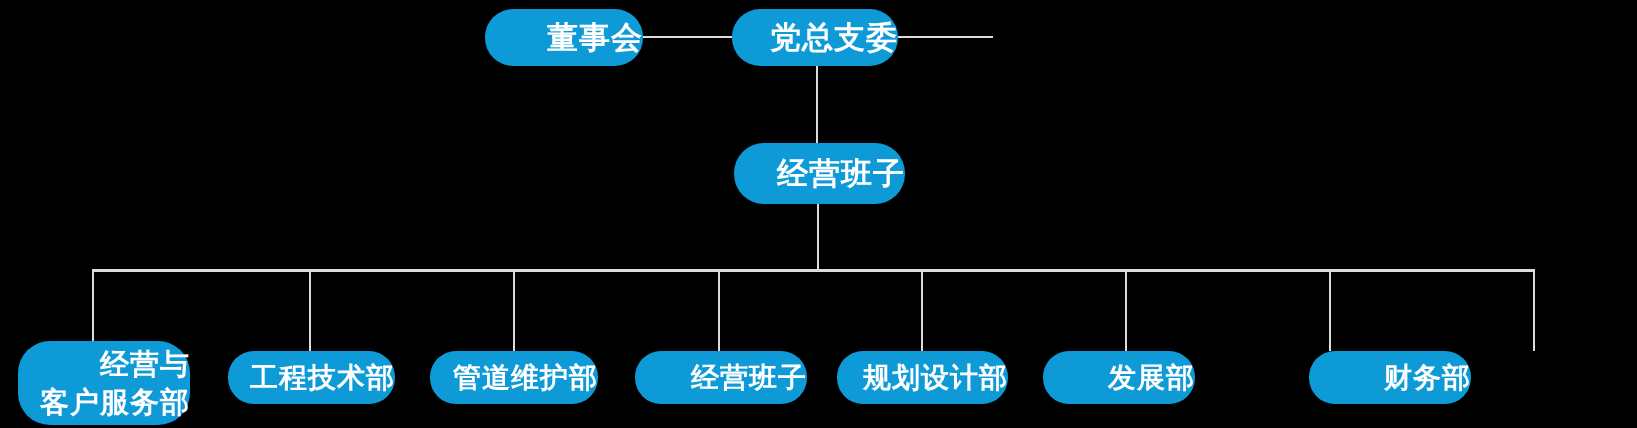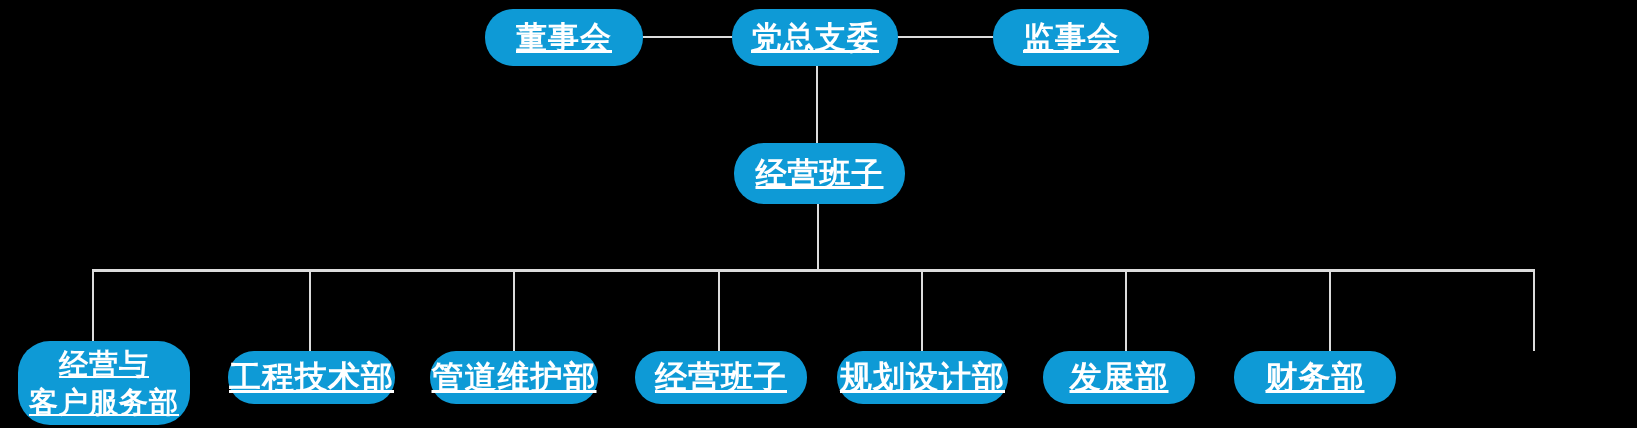--- a/index.html
+++ b/index.html
@@ -19,32 +19,31 @@
     height: 428px;
     background: var(--bg);
     overflow: hidden;
   }
   .node {
     position: absolute;
     background: var(--node-fill);
     color: var(--node-text);
     display: flex;
     flex-direction: column;
-    align-items: center;
+    align-items: flex-end;
     justify-content: center;
     text-align: center;
     font-weight: 700;
     letter-spacing: 1px;
     line-height: 1.2;
-    text-decoration: underline;
   }
   .node .line-text { display: block; white-space: nowrap; }
   .node.top-row    { top: 9px;   height: 57px; border-radius: 28px; font-size: 31px; }
   .node.mid-row    { top: 143px; height: 61px; border-radius: 30px; font-size: 31px; }
-  .node.bottom-row { top: 351px; height: 53px; border-radius: 26px; font-size: 32px; }
+  .node.bottom-row { top: 351px; height: 53px; border-radius: 26px; font-size: 28px; }
   .node.bottom-tall{ top: 341px; height: 84px; border-radius: 32px; font-size: 29px; line-height: 38px; }
   .conn { position: absolute; background: var(--connector); }
   .conn.h { height: 2px; }
   .conn.v { width: 2px; }
   .conn.bus { height: 3px; }
 </style>
 </head>
 <body>
 
 <div class="canvas">
@@ -63,23 +62,20 @@
   <div class="conn v" style="left:1125px; top:271px; height:80px"></div>
   <div class="conn v" style="left:1329px; top:271px; height:80px"></div>
   <div class="conn v" style="left:1533px; top:271px; height:80px"></div>
 
   <div class="node top-row" style="left:485px; width:158px">
     <span class="line-text">董事会</span>
   </div>
   <div class="node top-row" style="left:732px; width:166px">
     <span class="line-text">党总支委</span>
   </div>
-  <div class="node top-row" style="left:993px; width:156px">
-    <span class="line-text">监事会</span>
-  </div>
 
   <div class="node bottom-tall" style="left:18px; width:172px">
     <span class="line-text">经营与</span>
     <span class="line-text">客户服务部</span>
   </div>
 
   <div class="node mid-row" style="left:734px; width:171px">
     <span class="line-text">经营班子</span>
   </div>
   <div class="node bottom-row" style="left:228px; width:167px">
@@ -90,17 +86,17 @@
   </div>
   <div class="node bottom-row" style="left:635px; width:172px">
     <span class="line-text">经营班子</span>
   </div>
   <div class="node bottom-row" style="left:837px; width:171px">
     <span class="line-text">规划设计部</span>
   </div>
   <div class="node bottom-row" style="left:1043px; width:152px">
     <span class="line-text">发展部</span>
   </div>
-  <div class="node bottom-row" style="left:1234px; width:162px">
+  <div class="node bottom-row" style="left:1309px; width:162px">
     <span class="line-text">财务部</span>
   </div>
 
 </div>
 
 </body></html>

